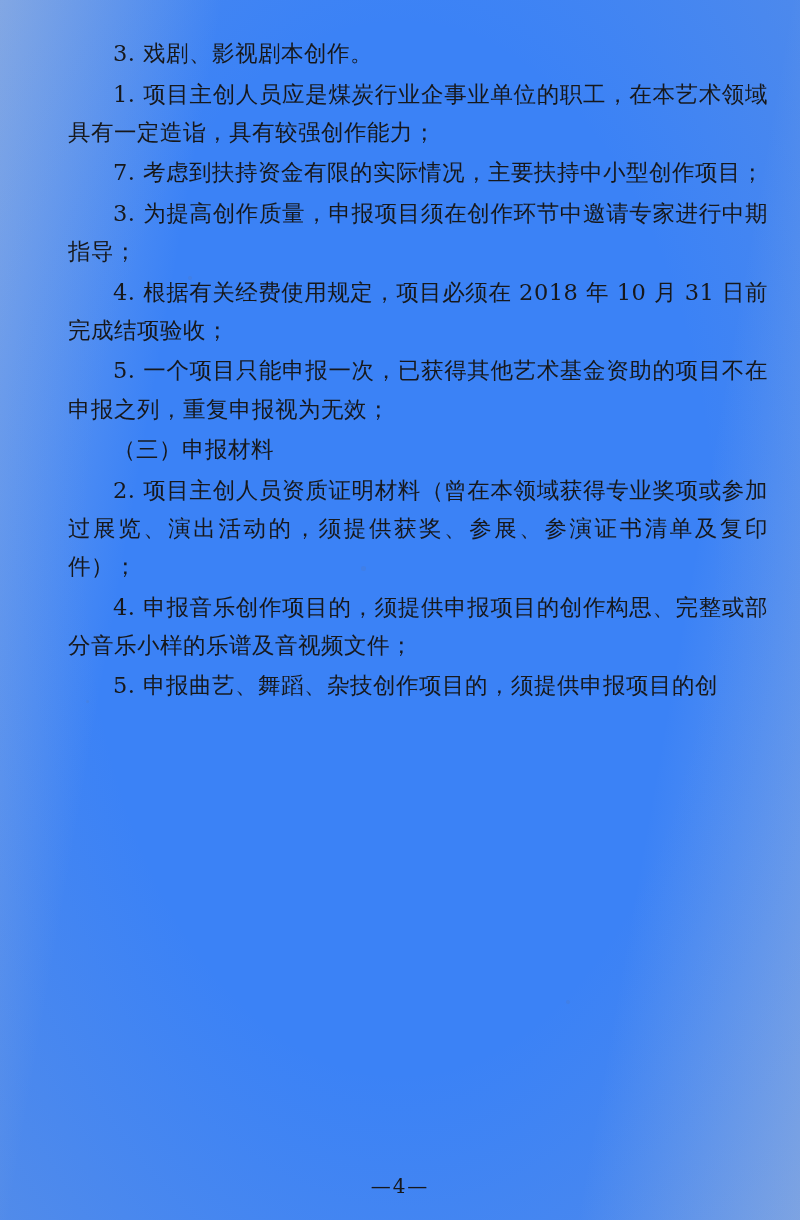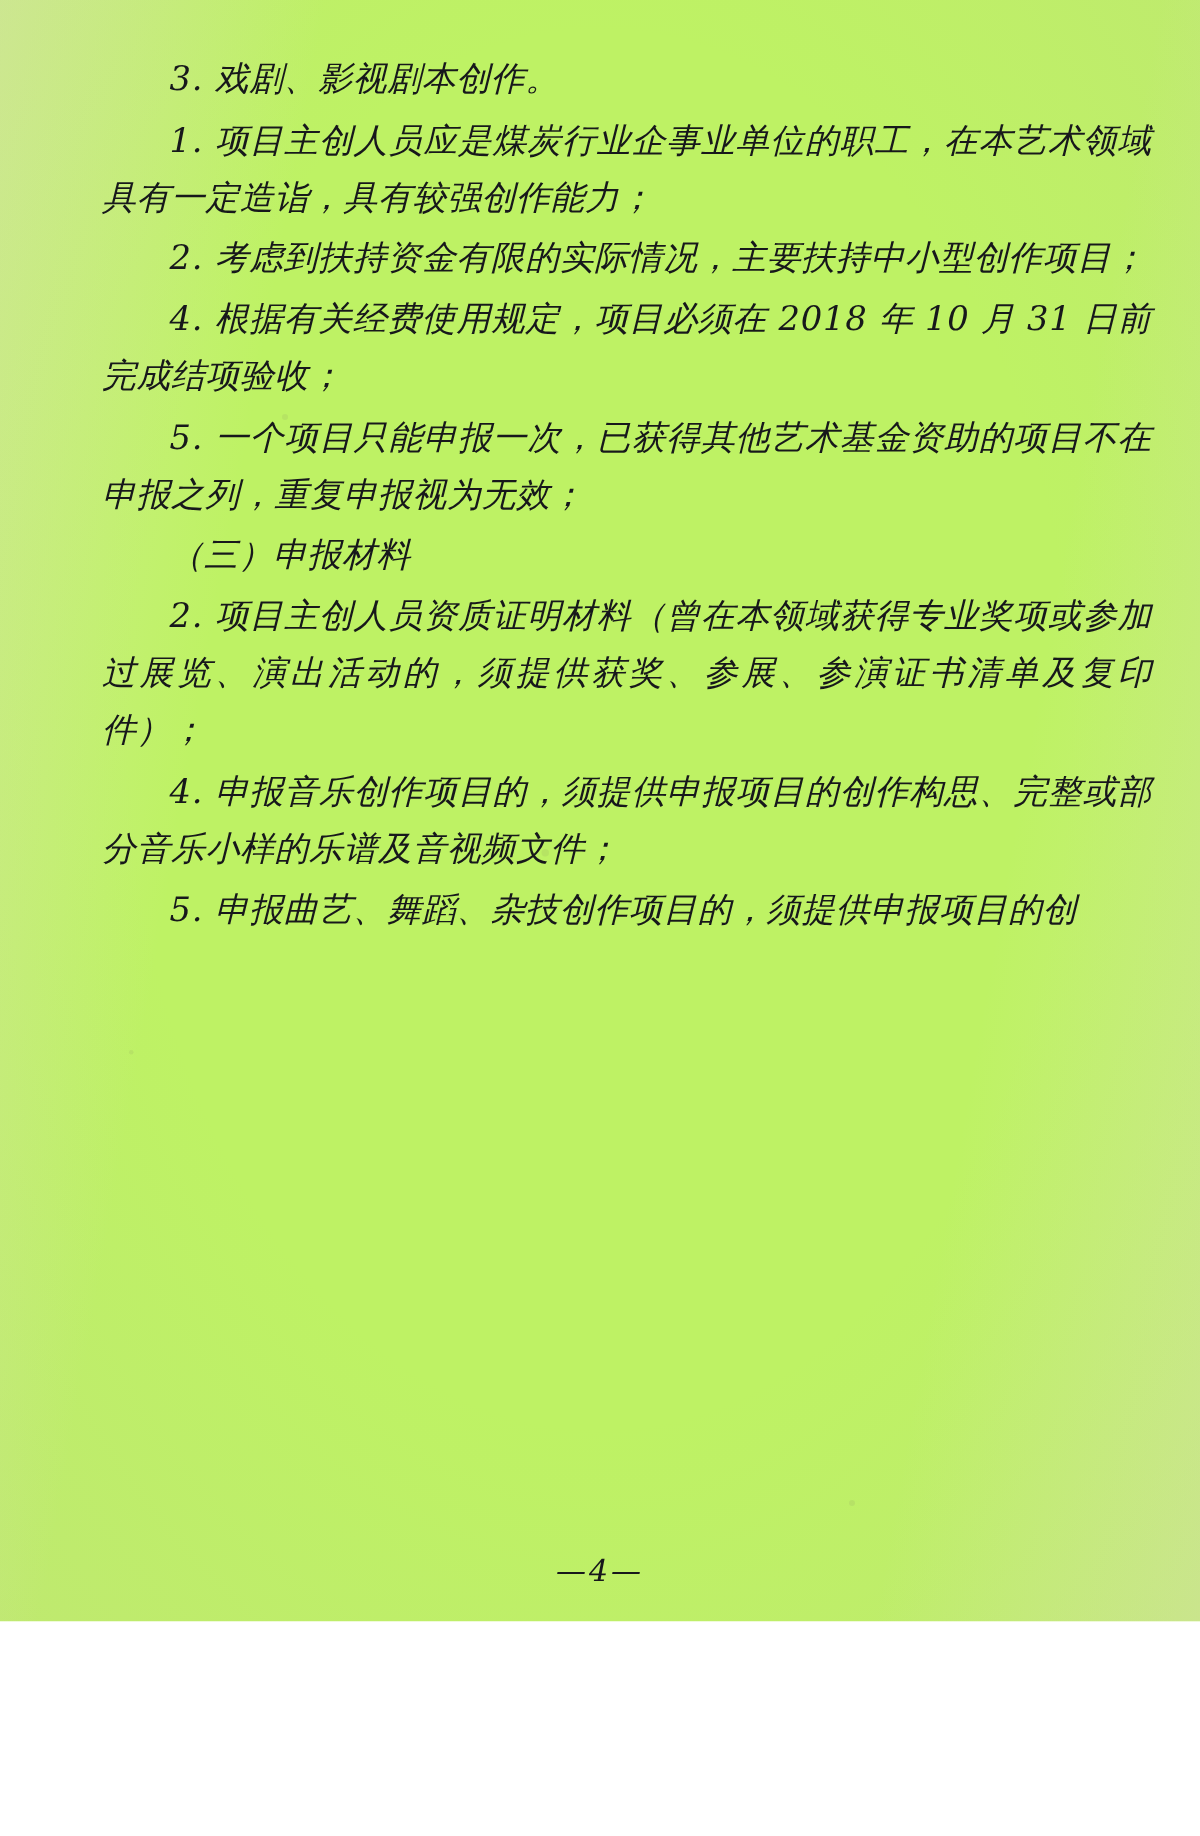--- a/index.html
+++ b/index.html
@@ -3,26 +3,25 @@
 <meta charset="utf-8">
 <style>
   html, body {
     margin: 0;
     padding: 0;
     background: #ffffff;
   }
   .page {
     position: relative;
     width: 800px;
-    height: 1081px;
-    background: #bef264;
+    height: 1220px;
+    background: #3b82f6;
     overflow: hidden;
     font-family: "DejaVu Serif", "Liberation Serif", serif;
     color: #16171a;
-    font-style: italic;
   }
   
   .paper-tint {
     position: absolute;
     inset: 0;
     background:
       radial-gradient(ellipse at 50% 45%, rgba(255,255,255,0) 55%, rgba(196,186,172,0.16) 100%),
       linear-gradient(100deg, rgba(235,228,216,0.35) 0%, rgba(255,255,255,0) 22%, rgba(255,255,255,0) 78%, rgba(233,226,214,0.30) 100%);
     pointer-events: none;
   }
@@ -70,21 +69,22 @@
 
   <div class="paper-tint"></div>
   <div class="paper-speck" style="left:188px; top:276px; width:4px; height:4px;"></div>
   <div class="paper-speck" style="left:361px; top:566px; width:5px; height:5px;"></div>
   <div class="paper-speck" style="left:566px; top:1000px; width:4px; height:4px;"></div>
   <div class="paper-speck" style="left:86px; top:700px; width:3px; height:3px;"></div>
 
   <div class="body-text">
     <p class="para indent">3.  戏剧、影视剧本创作。</p>
     <p class="para indent">1.  项目主创人员应是煤炭行业企事业单位的职工，在本艺术领域具有一定造诣，具有较强创作能力；</p>
-    <p class="para indent">2.  考虑到扶持资金有限的实际情况，主要扶持中小型创作项目；</p>
+    <p class="para indent">7.  考虑到扶持资金有限的实际情况，主要扶持中小型创作项目；</p>
+    <p class="para indent">3.  为提高创作质量，申报项目须在创作环节中邀请专家进行中期指导；</p>
     <p class="para indent">4.  根据有关经费使用规定，项目必须在 2018 年 10 月 31 日前完成结项验收；</p>
     <p class="para indent">5.  一个项目只能申报一次，已获得其他艺术基金资助的项目不在申报之列，重复申报视为无效；</p>
     <p class="para indent">（三）申报材料</p>
     <p class="para indent">2.  项目主创人员资质证明材料（曾在本领域获得专业奖项或参加过展览、演出活动的，须提供获奖、参展、参演证书清单及复印件）；</p>
     <p class="para indent">4.  申报音乐创作项目的，须提供申报项目的创作构思、完整或部分音乐小样的乐谱及音视频文件；</p>
     <p class="para indent">5.  申报曲艺、舞蹈、杂技创作项目的，须提供申报项目的创</p>
   </div>
 
   <div class="footer">—4—</div>
 </div>

